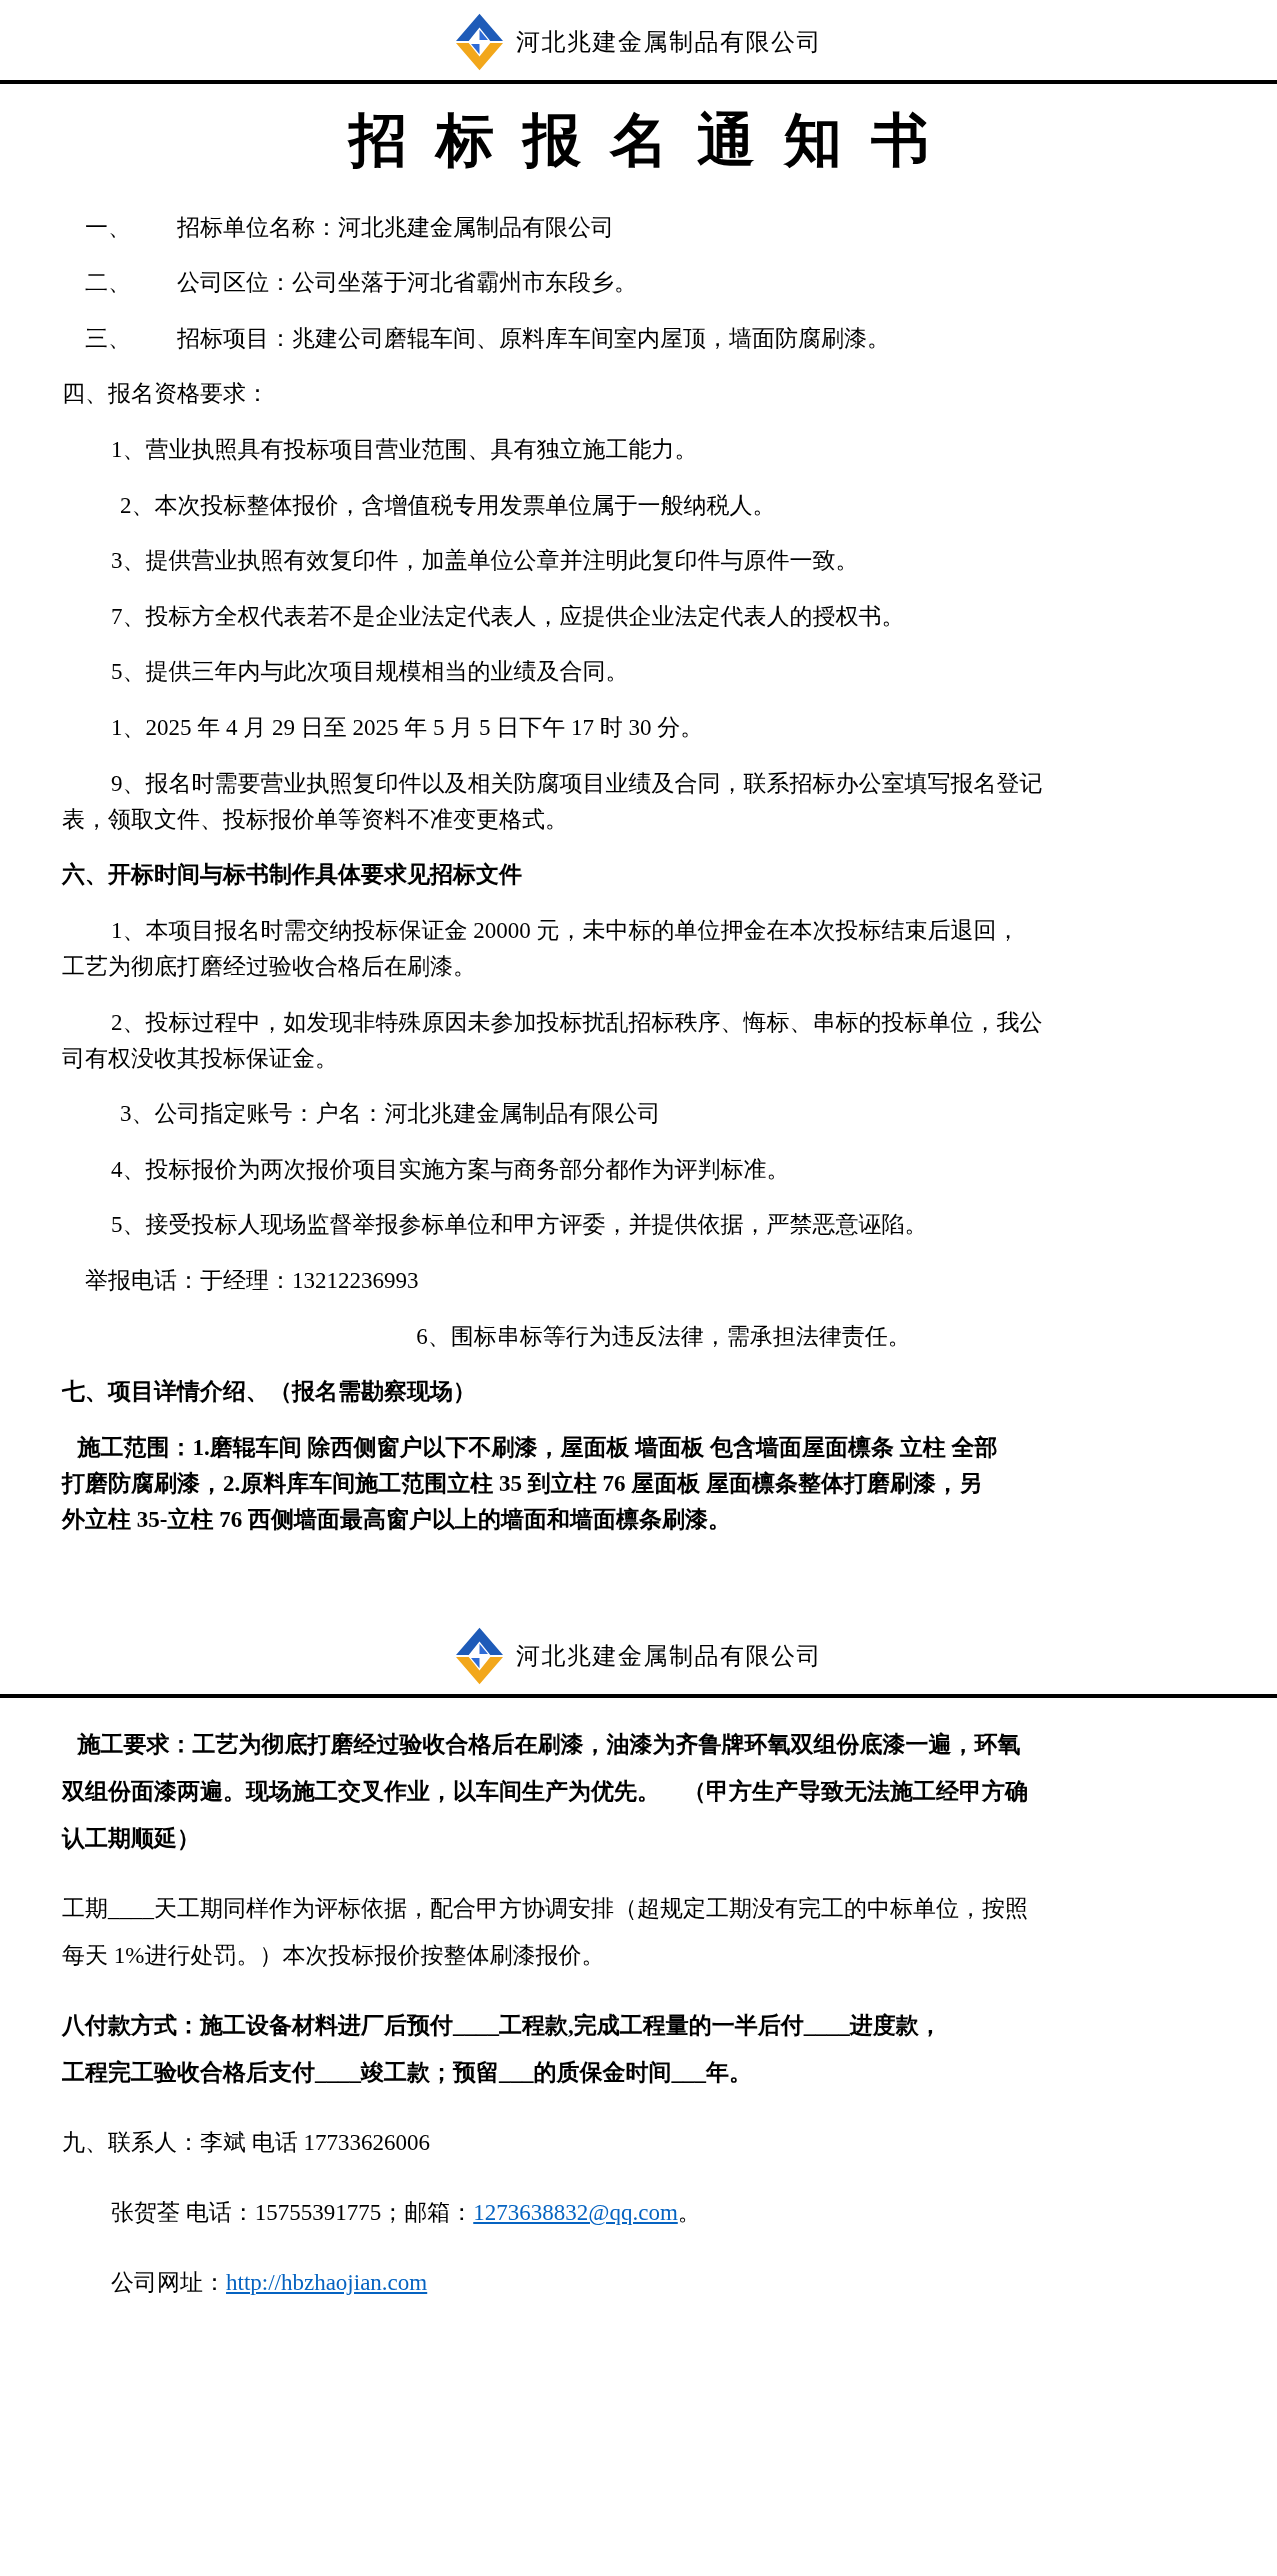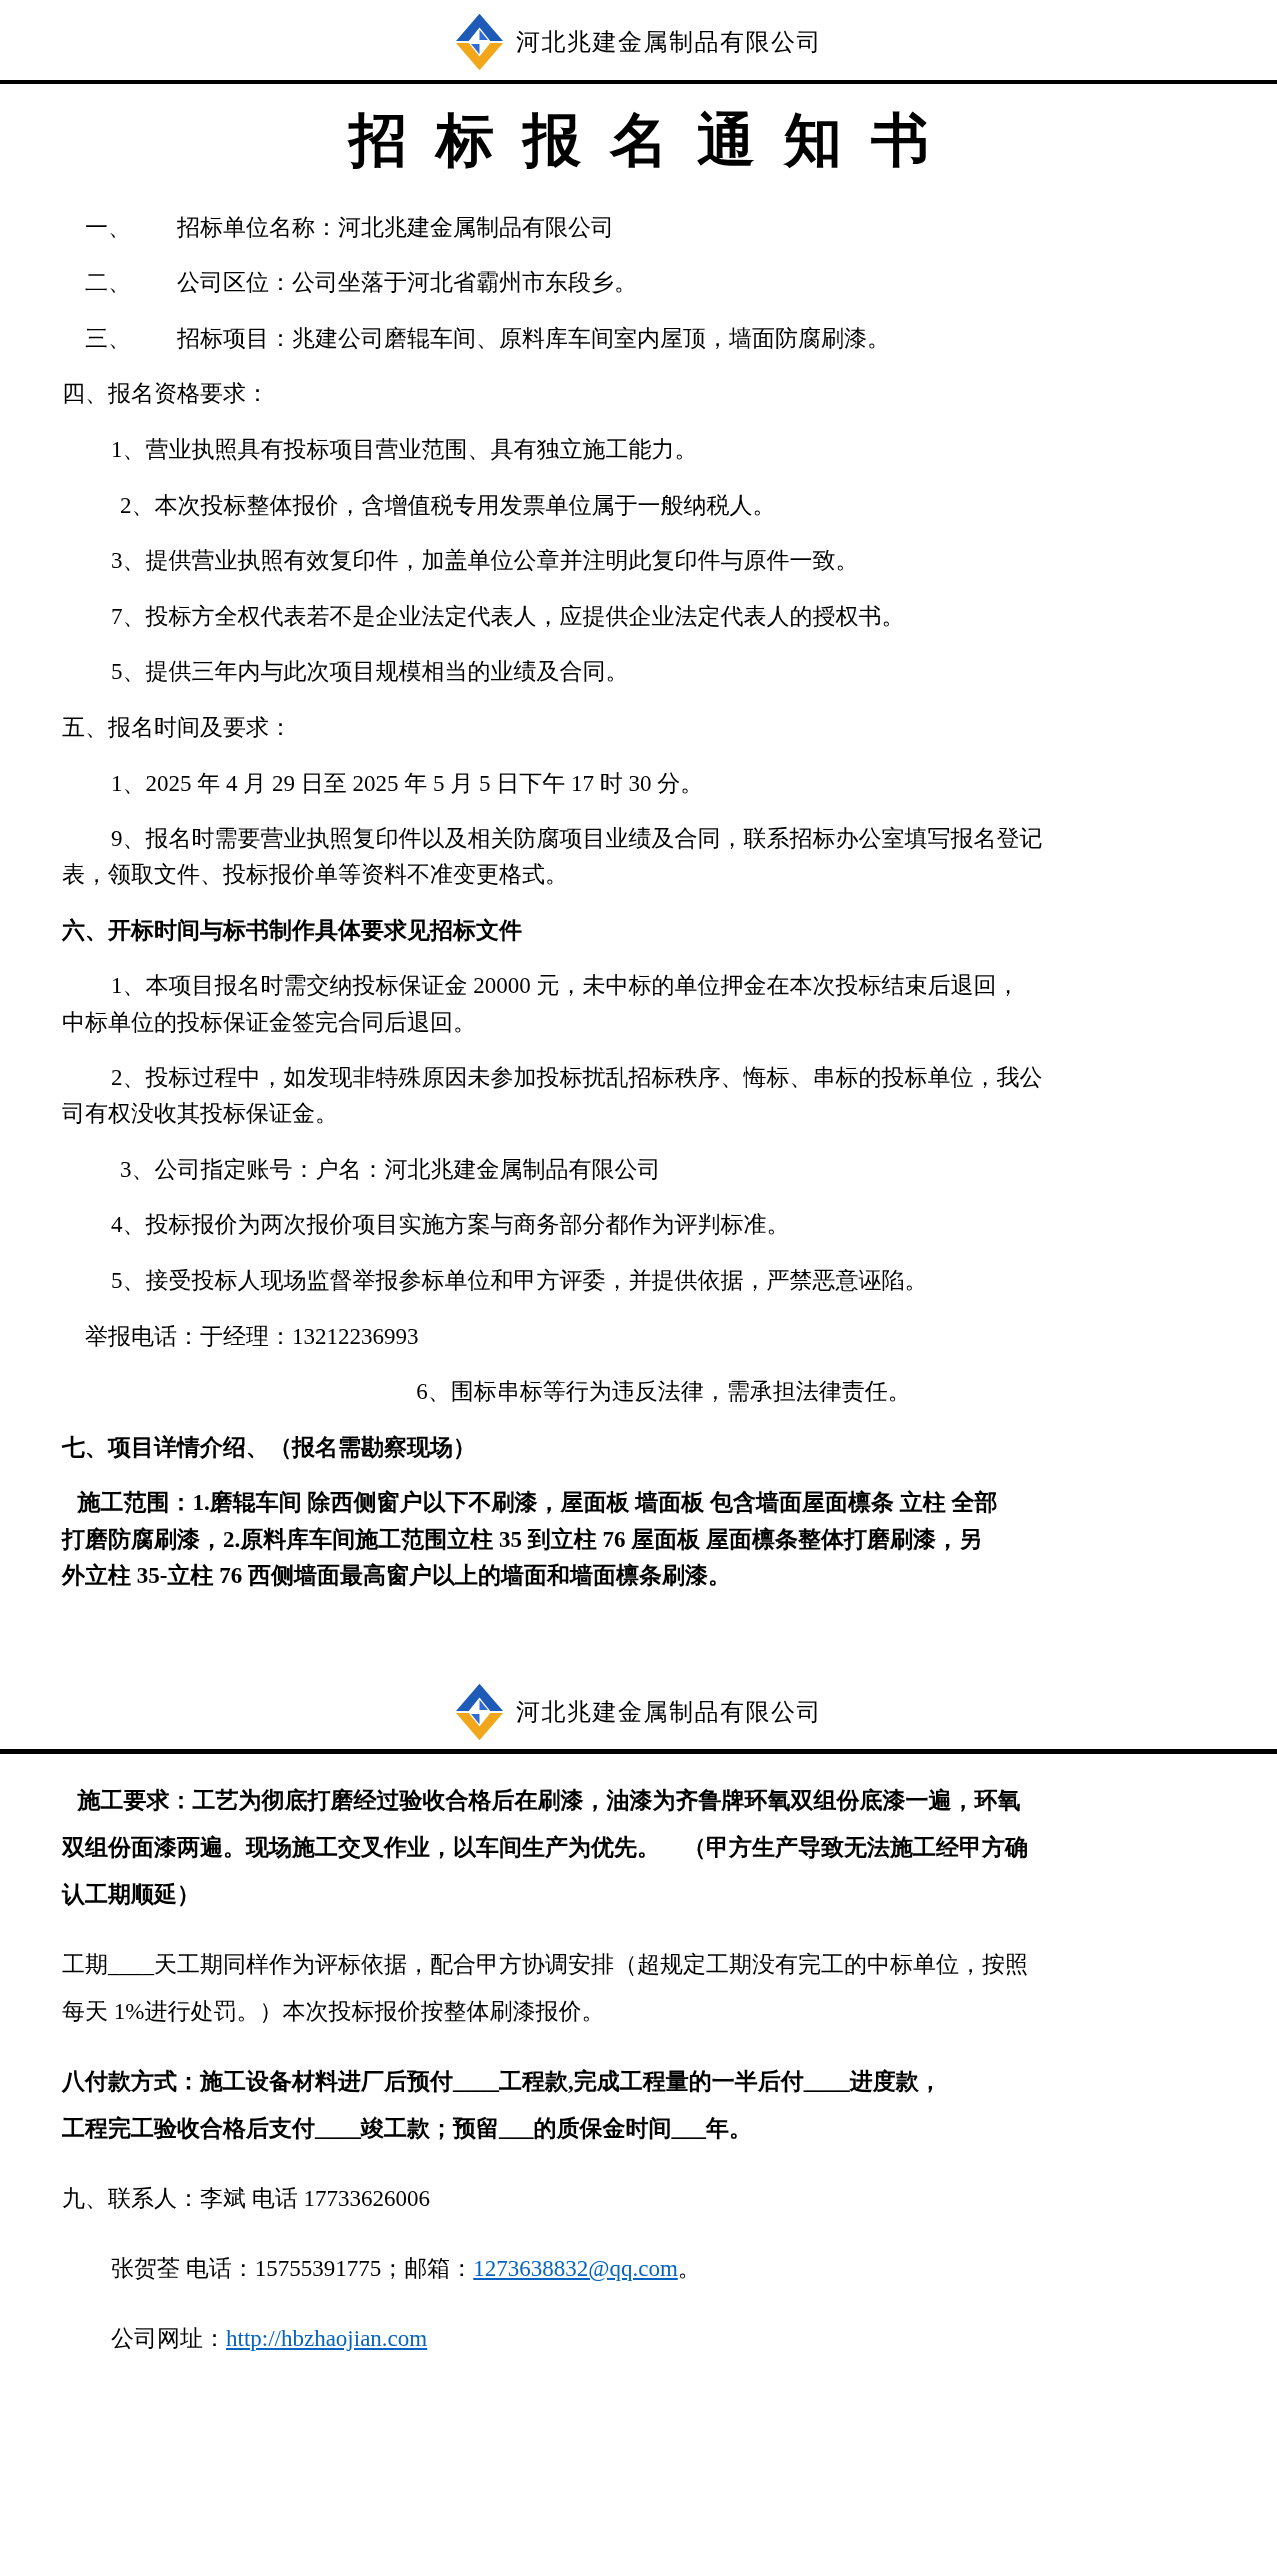--- a/index.html
+++ b/index.html
@@ -81,27 +81,26 @@
   <div class="body p1" id="body1">
       <div class="line" style="margin-left: 23px;"><span>一、　　招标单位名称：河北兆建金属制品有限公司</span></div>
       <div class="line" style="margin-left: 23px;"><span>二、　　公司区位：公司坐落于河北省霸州市东段乡。</span></div>
       <div class="line" style="margin-left: 23px;"><span>三、　　招标项目：兆建公司磨辊车间、原料库车间室内屋顶，墙面防腐刷漆。</span></div>
       <div class="line"><span>四、报名资格要求：</span></div>
       <div class="line" style="margin-left: 49px;"><span>1、营业执照具有投标项目营业范围、具有独立施工能力。</span></div>
       <div class="line" style="margin-left: 58px;"><span>2、本次投标整体报价，含增值税专用发票单位属于一般纳税人。</span></div>
       <div class="line" style="margin-left: 49px;"><span>3、提供营业执照有效复印件，加盖单位公章并注明此复印件与原件一致。</span></div>
       <div class="line" style="margin-left: 49px;"><span>7、投标方全权代表若不是企业法定代表人，应提供企业法定代表人的授权书。</span></div>
       <div class="line" style="margin-left: 49px;"><span>5、提供三年内与此次项目规模相当的业绩及合同。</span></div>
-      <div class="line"><span>五、报名时间及要求：</span></div>
       <div class="line" style="margin-left: 49px;"><span>1、2025 年 4 月 29 日至 2025 年 5 月 5 日下午 17 时 30 分。</span></div>
       <div class="line" style="margin-left: 49px;"><span>9、报名时需要营业执照复印件以及相关防腐项目业绩及合同，联系招标办公室填写报名登记</span></div>
       <div class="line cont"><span>表，领取文件、投标报价单等资料不准变更格式。</span></div>
       <div class="line bold"><span>六、开标时间与标书制作具体要求见招标文件</span></div>
       <div class="line" style="margin-left: 49px;"><span>1、本项目报名时需交纳投标保证金 20000 元，未中标的单位押金在本次投标结束后退回，</span></div>
-      <div class="line cont"><span>中标单位的投标保证金签完合同后退回。</span></div>
+      <div class="line cont"><span>工艺为彻底打磨经过验收合格后在刷漆。</span></div>
       <div class="line" style="margin-left: 49px;"><span>2、投标过程中，如发现非特殊原因未参加投标扰乱招标秩序、悔标、串标的投标单位，我公</span></div>
       <div class="line cont"><span>司有权没收其投标保证金。</span></div>
       <div class="line" style="margin-left: 58px;"><span>3、公司指定账号：户名：河北兆建金属制品有限公司</span></div>
       <div class="line" style="margin-left: 49px;"><span>4、投标报价为两次报价项目实施方案与商务部分都作为评判标准。</span></div>
       <div class="line" style="margin-left: 49px;"><span>5、接受投标人现场监督举报参标单位和甲方评委，并提供依据，严禁恶意诬陷。</span></div>
       <div class="line" style="margin-left: 23px;"><span>举报电话：于经理：13212236993</span></div>
       <div class="line" style="margin-left: 49px; text-align: center;"><span>6、围标串标等行为违反法律，需承担法律责任。</span></div>
       <div class="line bold"><span>七、项目详情介绍、（报名需勘察现场）</span></div>
       <div class="line bold" style="margin-left: 15.5px;"><span>施工范围：1.磨辊车间 除西侧窗户以下不刷漆，屋面板 墙面板 包含墙面屋面檩条 立柱 全部</span></div>
       <div class="line bold cont"><span>打磨防腐刷漆，2.原料库车间施工范围立柱 35 到立柱 76 屋面板 屋面檩条整体打磨刷漆，另</span></div>

